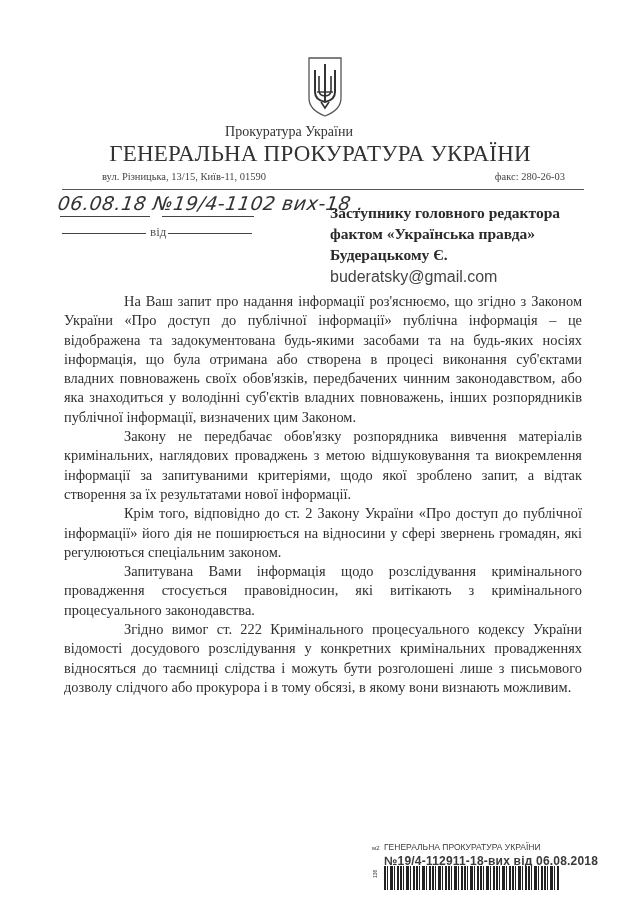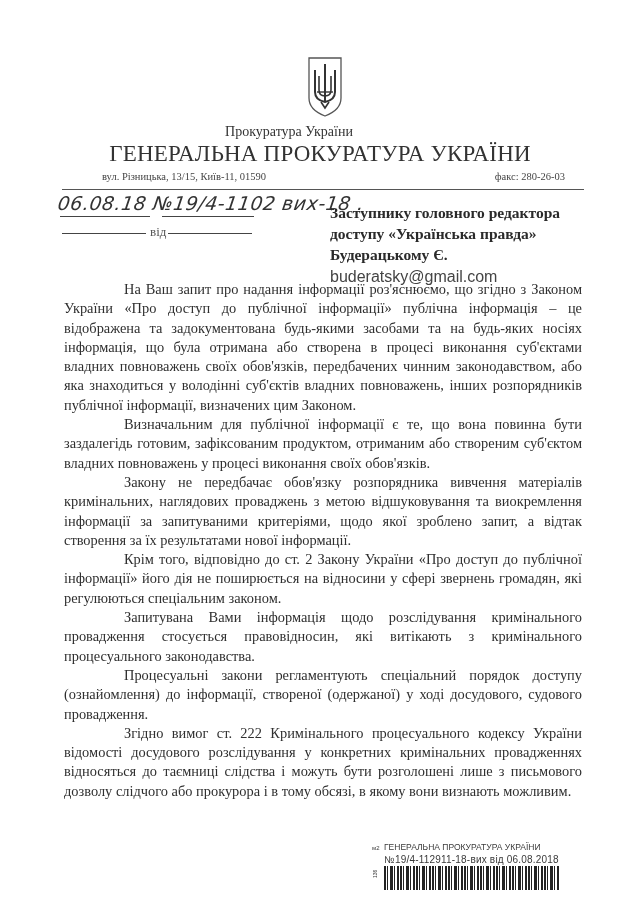--- a/index.html
+++ b/index.html
@@ -43,32 +43,32 @@
 
     .addressee {
       position: absolute; left: 330px; top: 202px; font-weight: bold; font-size: 15.5px; line-height: 21px; color: #2a2a2a;
     }
     .email {
       position: absolute; left: 330px; top: 268px; font-size: 16px; color: #444;
       font-family: "Liberation Sans", sans-serif;
     }
 
     .body-text {
-      position: absolute; left: 64px; width: 518px; top: 280px;
+      position: absolute; left: 64px; width: 518px; top: 292px;
       font-size: 14.4px; line-height: 19.3px; text-align: justify; color: #2f2f2f;
     }
     .body-text p { text-indent: 60px; margin: 0; }
 
     .stamp {
       position: absolute; left: 372px; top: 842px; width: 230px;
       font-family: "Liberation Sans", sans-serif; color: #3a3a3a;
     }
     .stamp .s-prefix { font-size: 6px; position: absolute; left: 0; top: 3px; }
     .stamp .s-title { font-size: 8.5px; position: absolute; left: 12px; top: 0; }
-    .stamp .s-num { font-size: 10px; font-weight: normal; position: absolute; left: 12px; top: 12px; letter-spacing: 0.2px; white-space: nowrap; }
+    .stamp .s-num { font-size: 12px; font-weight: bold; position: absolute; left: 12px; top: 12px; letter-spacing: 0.2px; white-space: nowrap; }
     .stamp .s-side { font-size: 5px; position: absolute; left: 0; top: 36px; transform: rotate(-90deg); transform-origin: left top; }
     .barcode {
       position: absolute; left: 12px; top: 24px; width: 175px; height: 24px;
       background: repeating-linear-gradient(90deg,
         #222 0 2px, #fff 2px 3px, #222 3px 4px, #fff 4px 6px, #222 6px 9px, #fff 9px 10px,
         #222 10px 11px, #fff 11px 13px, #222 13px 15px, #fff 15px 16px);
     }
   </style>
 </head>
 <body>
@@ -92,32 +92,30 @@
 
 <div class="handwritten">06.08.18 №19/4-1102 вих-18 .</div>
 <div class="hw-underline" style="left:60px;width:90px;"></div>
 <div class="hw-underline" style="left:162px;width:92px;"></div>
 <div class="ref-line" style="left:62px;width:84px;"></div>
 <div class="ref-label">від</div>
 <div class="ref-line" style="left:168px;width:84px;"></div>
 
 <div class="addressee">
   <div>Заступнику головного редактора</div>
-  <div>доступу «Українська правда»</div>
+  <div>фактом «Українська правда»</div>
   <div>Будерацькому Є.</div>
 </div>
 <div class="email">buderatsky@gmail.com</div>
 
 <div class="body-text">
   <p>На Ваш запит про надання інформації роз'яснюємо, що згідно з Законом України «Про доступ до публічної інформації» публічна інформація – це відображена та задокументована будь-якими засобами та на будь-яких носіях інформація, що була отримана або створена в процесі виконання суб'єктами владних повноважень своїх обов'язків, передбачених чинним законодавством, або яка знаходиться у володінні суб'єктів владних повноважень, інших розпорядників публічної інформації, визначених цим Законом.</p>
-  <p>Визначальним для публічної інформації є те, що вона повинна бути заздалегідь готовим, зафіксованим продуктом, отриманим або створеним суб'єктом владних повноважень у процесі виконання своїх обов'язків.</p>
   <p>Закону не передбачає обов'язку розпорядника вивчення матеріалів кримінальних, наглядових проваджень з метою відшуковування та виокремлення інформації за запитуваними критеріями, щодо якої зроблено запит, а відтак створення за їх результатами нової інформації.</p>
   <p>Крім того, відповідно до ст. 2 Закону України «Про доступ до публічної інформації» його дія не поширюється на відносини у сфері звернень громадян, які регулюються спеціальним законом.</p>
   <p>Запитувана Вами інформація щодо розслідування кримінального провадження стосується правовідносин, які витікають з кримінального процесуального законодавства.</p>
-  <p>Процесуальні закони регламентують спеціальний порядок доступу (ознайомлення) до інформації, створеної (одержаної) у ході досудового, судового провадження.</p>
   <p>Згідно вимог ст. 222 Кримінального процесуального кодексу України відомості досудового розслідування у конкретних кримінальних провадженнях відносяться до таємниці слідства і можуть бути розголошені лише з письмового дозволу слідчого або прокурора і в тому обсязі, в якому вони визнають можливим.</p>
 </div>
 
 <div class="stamp">
   <span class="s-prefix">м2</span>
   <span class="s-title">ГЕНЕРАЛЬНА ПРОКУРАТУРА УКРАЇНИ</span>
   <span class="s-num">№19/4-112911-18-вих від 06.08.2018</span>
   <span class="s-side">136</span>
   <div class="barcode"></div>
 </div>

